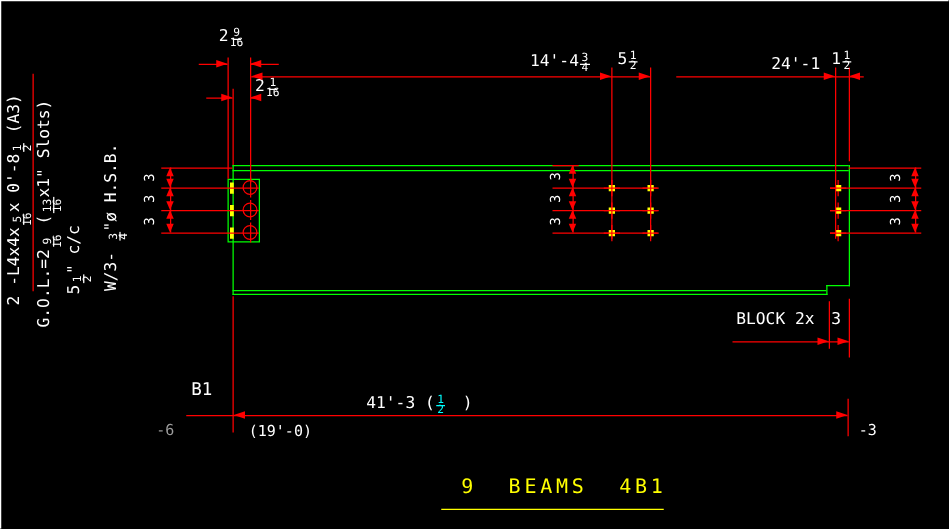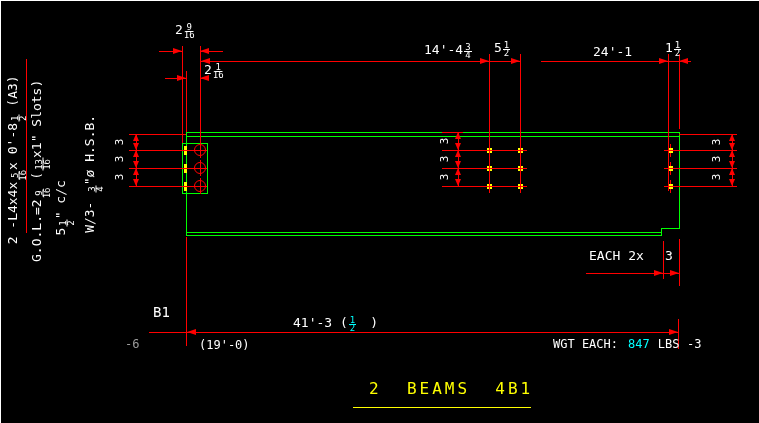--- a/index.html
+++ b/index.html
@@ -105,21 +105,21 @@
   <div class="ln r" style="left:519px;top:53px;width:1px;height:137px"></div>
   <div class="txt" style="left:423px;top:42px"><span>14'-4</span><span class="fr"><span class="fn">3</span><span>4</span></span></div>
   <div class="txt" style="left:493px;top:40px"><span>5</span><span class="fr"><span class="fn">1</span><span>2</span></span></div>
 
   <div class="ln r" style="left:540px;top:60px;width:127px;height:1px"></div>
   <div class="arr aR" style="left:658px;top:57px"></div>
   <div class="ln r" style="left:667px;top:60px;width:23px;height:1px"></div>
   <div class="arr aL" style="left:678px;top:57px"></div>
   <div class="ln r" style="left:667px;top:53px;width:1px;height:137px"></div>
   <div class="ln r" style="left:678px;top:53px;width:1px;height:75px"></div>
-  <div class="txt" style="left:592px;top:44px"><span>24'-1</span></div>
+  <div class="txt" style="left:616px;top:44px"><span>24'-1</span></div>
   <div class="txt" style="left:664px;top:40px"><span>1</span><span class="fr"><span class="fn">1</span><span>2</span></span></div>
 
   <div class="ln r" style="left:135px;top:133px;width:1px;height:52px"></div>
   <div class="ln r" style="left:128px;top:133px;width:57px;height:1px"></div>
   <div class="ln r" style="left:128px;top:149px;width:78px;height:1px"></div>
   <div class="ln r" style="left:128px;top:167px;width:78px;height:1px"></div>
   <div class="ln r" style="left:128px;top:185px;width:78px;height:1px"></div>
   <div class="arr aU" style="left:132px;top:133px"></div>
   <div class="arr aD" style="left:132px;top:142px"></div>
   <div class="arr aU" style="left:132px;top:149px"></div>
@@ -153,58 +153,53 @@
   <div class="arr aU" style="left:728px;top:133px"></div>
   <div class="arr aD" style="left:728px;top:142px"></div>
   <div class="arr aU" style="left:728px;top:149px"></div>
   <div class="arr aD" style="left:728px;top:160px"></div>
   <div class="arr aU" style="left:728px;top:167px"></div>
   <div class="arr aD" style="left:728px;top:178px"></div>
   <div class="v3" style="left:708px;top:133px">3</div>
   <div class="v3" style="left:708px;top:150px">3</div>
   <div class="v3" style="left:708px;top:168px">3</div>
 
-  <div class="txt" style="left:588px;top:248px"><span>EACH 2x</span></div>
+  <div class="txt" style="left:588px;top:248px"><span>BLOCK 2x</span></div>
   <div class="txt" style="left:664px;top:248px"><span>3</span></div>
   <div class="ln r" style="left:585px;top:272px;width:93px;height:1px"></div>
   <div class="arr aR" style="left:653px;top:269px"></div>
   <div class="arr aR" style="left:669px;top:269px"></div>
   <div class="ln r" style="left:662px;top:240px;width:1px;height:38px"></div>
   <div class="ln r" style="left:678px;top:238px;width:1px;height:47px"></div>
 
   <div class="ln r" style="left:185px;top:236px;width:1px;height:109px"></div>
   <div class="ln r" style="left:677px;top:318px;width:1px;height:30px"></div>
   <div class="ln r" style="left:148px;top:331px;width:529px;height:1px"></div>
   <div class="arr aL" style="left:186px;top:328px"></div>
   <div class="arr aR" style="left:668px;top:328px"></div>
   <div class="txt" style="left:152px;top:304px;font-size:14px"><span>B1</span></div>
   <div class="txt" style="left:292px;top:315px">
     <span>41'-3 (</span>
     <span class="cyan fr"><span class="fn">1</span><span>2</span></span>
     <span style="margin-left:14px">)</span>
   </div>
   <div class="txt s12" style="left:198px;top:338px"><span>(19'-0)</span></div>
   <div class="txt s12 gray" style="left:124px;top:337px"><span>-6</span></div>
-  <div class="txt s12" style="left:552px;top:337px">
-    <span>WGT EACH:</span>
-    <span class="cyan" style="margin-left:10px">847</span>
-    <span style="margin-left:8px">LBS</span>
-  </div>
   <div class="txt s12" style="left:686px;top:337px"><span>-3</span></div>
 
   <div class="vnote" style="left:-116px;top:149px">
     <span>2 -L4x4x</span><span class="fr"><span class="fn">5</span><span>16</span></span><span>x 0'-8</span><span class="fr"><span class="fn">1</span><span>2</span></span><span> (A3)</span>
   </div>
   <div class="ln r" style="left:25px;top:58px;width:1px;height:174px"></div>
   <div class="vnote" style="left:-92px;top:160px">
     <span>G.O.L.=2</span><span class="fr"><span class="fn">9</span><span>16</span></span><span> (</span><span class="fr"><span class="fn">13</span><span>16</span></span><span>x1" Slots)</span>
   </div>
   <div class="vnote" style="left:-68px;top:197px">
     <span>5</span><span class="fr"><span class="fn">1</span><span>2</span></span><span>" c/c</span>
   </div>
   <div class="vnote" style="left:-39px;top:163px">
     <span>W/3- </span><span class="fr"><span class="fn">3</span><span>4</span></span><span>"ø H.S.B.</span>
   </div>
 
-  <div class="txt ytx" style="left:368px;top:381px;font-size:16px;letter-spacing:3px"><span>2  BEAMS  4B1</span></div>
+  <div class="txt ytx" style="left:368px;top:381px;font-size:16px;letter-spacing:3px"><span>9  BEAMS  4B1</span></div>
   <div class="ln yl" style="left:352px;top:406px;width:178px;height:1px"></div>
 
 </div>
 
 </body></html>

